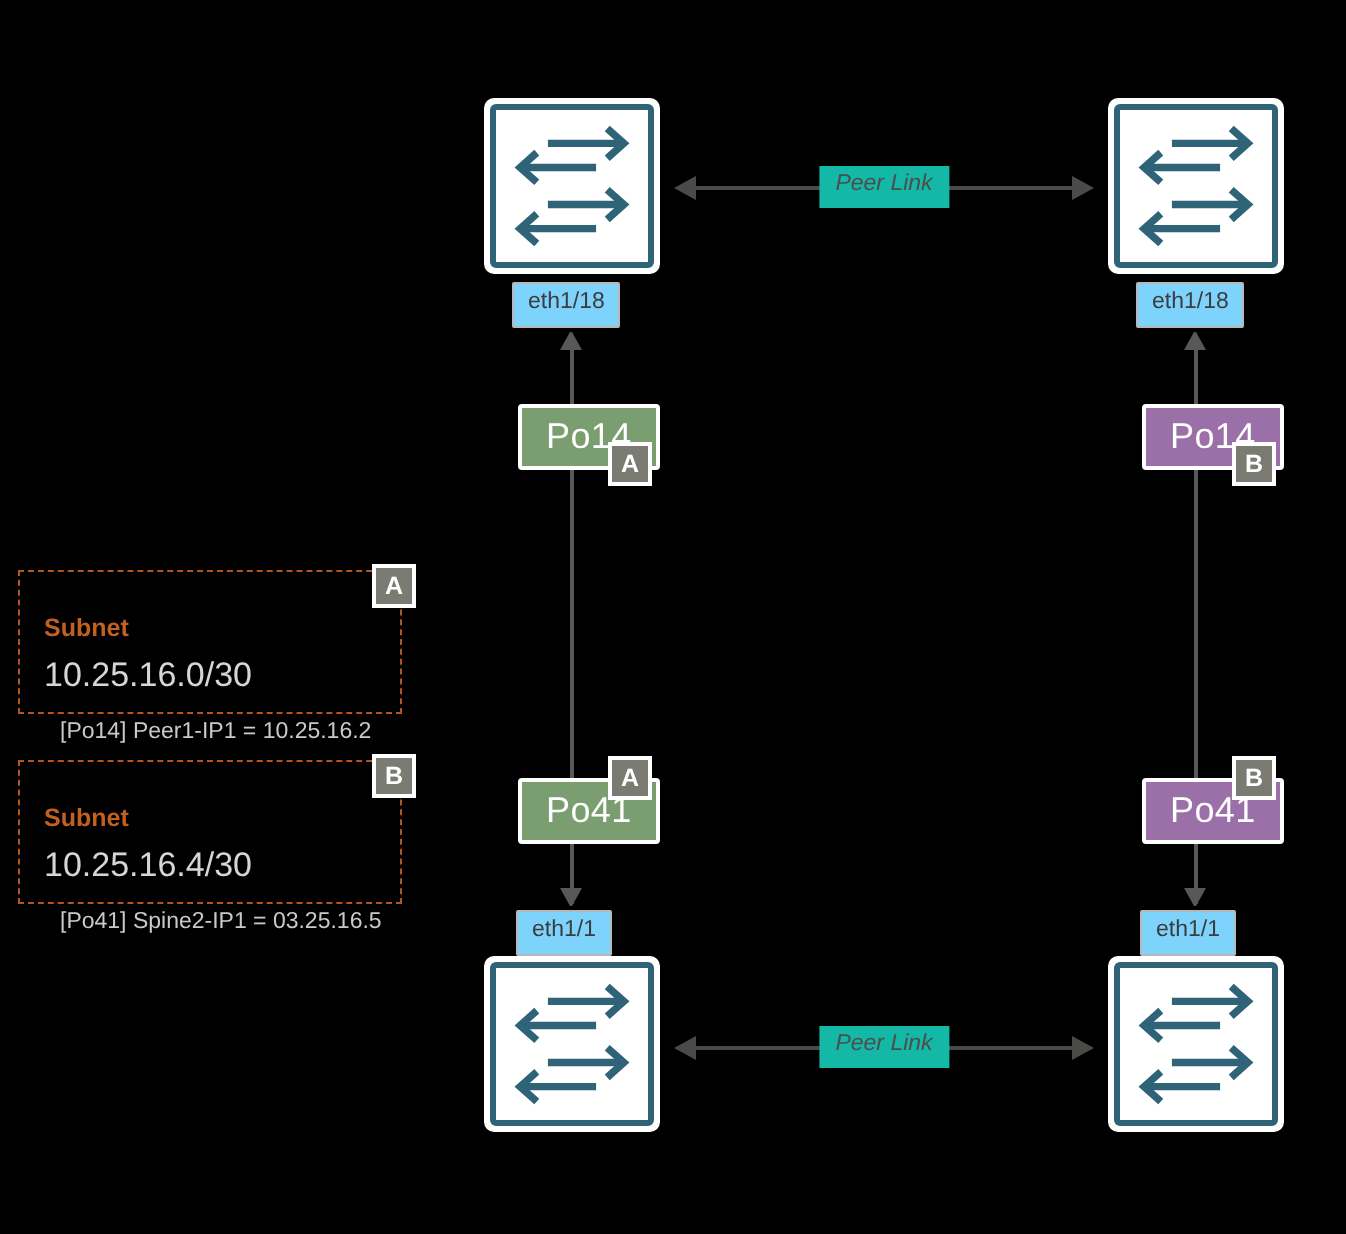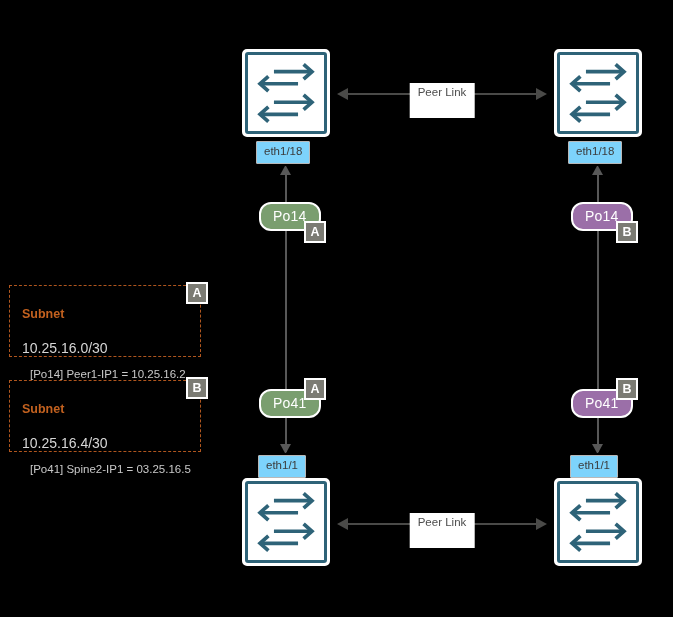--- a/index.html
+++ b/index.html
@@ -44,26 +44,26 @@
     line-height: 1;
     padding: 4px 7px 5px 7px;
     white-space: nowrap;
     border-radius: 1px;
   }
 
   
   .po {
     position: absolute;
     color: #ffffff;
-    font-size: 14px;
+    font-size: 18px;
     line-height: 1;
     padding: 5px 12px 6px 12px;
     white-space: nowrap;
     border: 2px solid #ffffff;
-    border-radius: 12px;
+    border-radius: 2px;
     z-index: 6;
     letter-spacing: .2px;
     text-align: center;
   }
   .po.green  { background: #7a9e6f; }
   .po.purple { background: #9b6fa8; }
 
   
   .zone-badge {
     position: absolute;
@@ -114,47 +114,48 @@
     width: 0; height: 0;
     border-top: 6px solid transparent;
     border-bottom: 6px solid transparent;
   }
   .peerlink .ah.left  { left: 0;  border-right: 11px solid #4a4a48; }
   .peerlink .ah.right { right: 0; border-left: 11px solid #4a4a48; }
   .peerlink .pl-label {
     position: absolute;
     top: 1px; left: 50%;
     transform: translateX(-50%);
-    background: #ffffff;
+    background: #14b8a6;
     color: #4d4d4d;
     font-size: 11.5px;
     line-height: 1;
-    padding: 4px 8px 19px 8px;
+    padding: 4px 8px 5px 8px;
     white-space: nowrap;
+    font-style: italic;
   }
 
   
   .subnet-box {
     position: absolute;
     border: 1.5px dashed #b0561e;
     background: transparent;
     padding: 9px 12px 10px 12px;
   }
   .subnet-title {
     color: #c2611f;
     font-weight: bold;
     font-size: 12.5px;
     line-height: 1.25;
     margin: 12px 0 1px 0;
   }
   .subnet-cidr {
     color: #d6d6d6;
-    font-size: 14px;
+    font-size: 17px;
     line-height: 1.3;
-    margin: 16px 0 9px 0;
+    margin: 4px 0 9px 0;
   }
   .subnet-row {
     color: #c9c9c9;
     font-size: 11.5px;
     line-height: 1.45;
     margin-left: 8px;
     white-space: nowrap;
   }
   .subnet-box .zone-badge { top: -4px; right: -8px; }
 </style>

